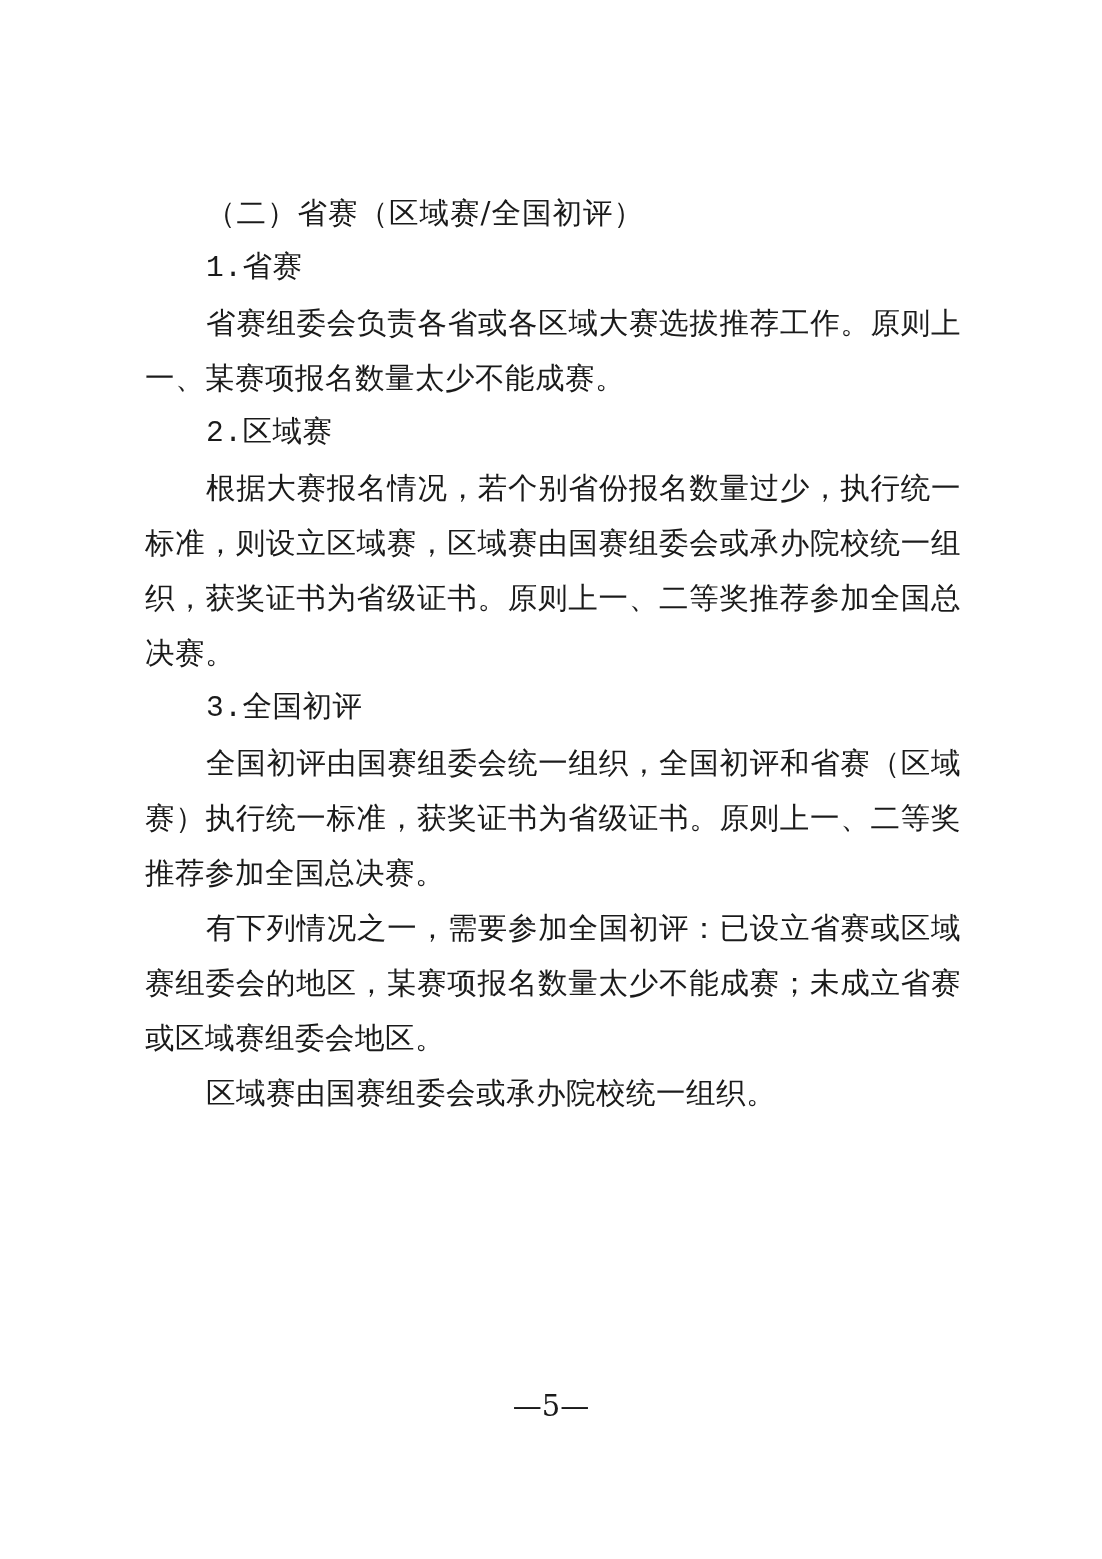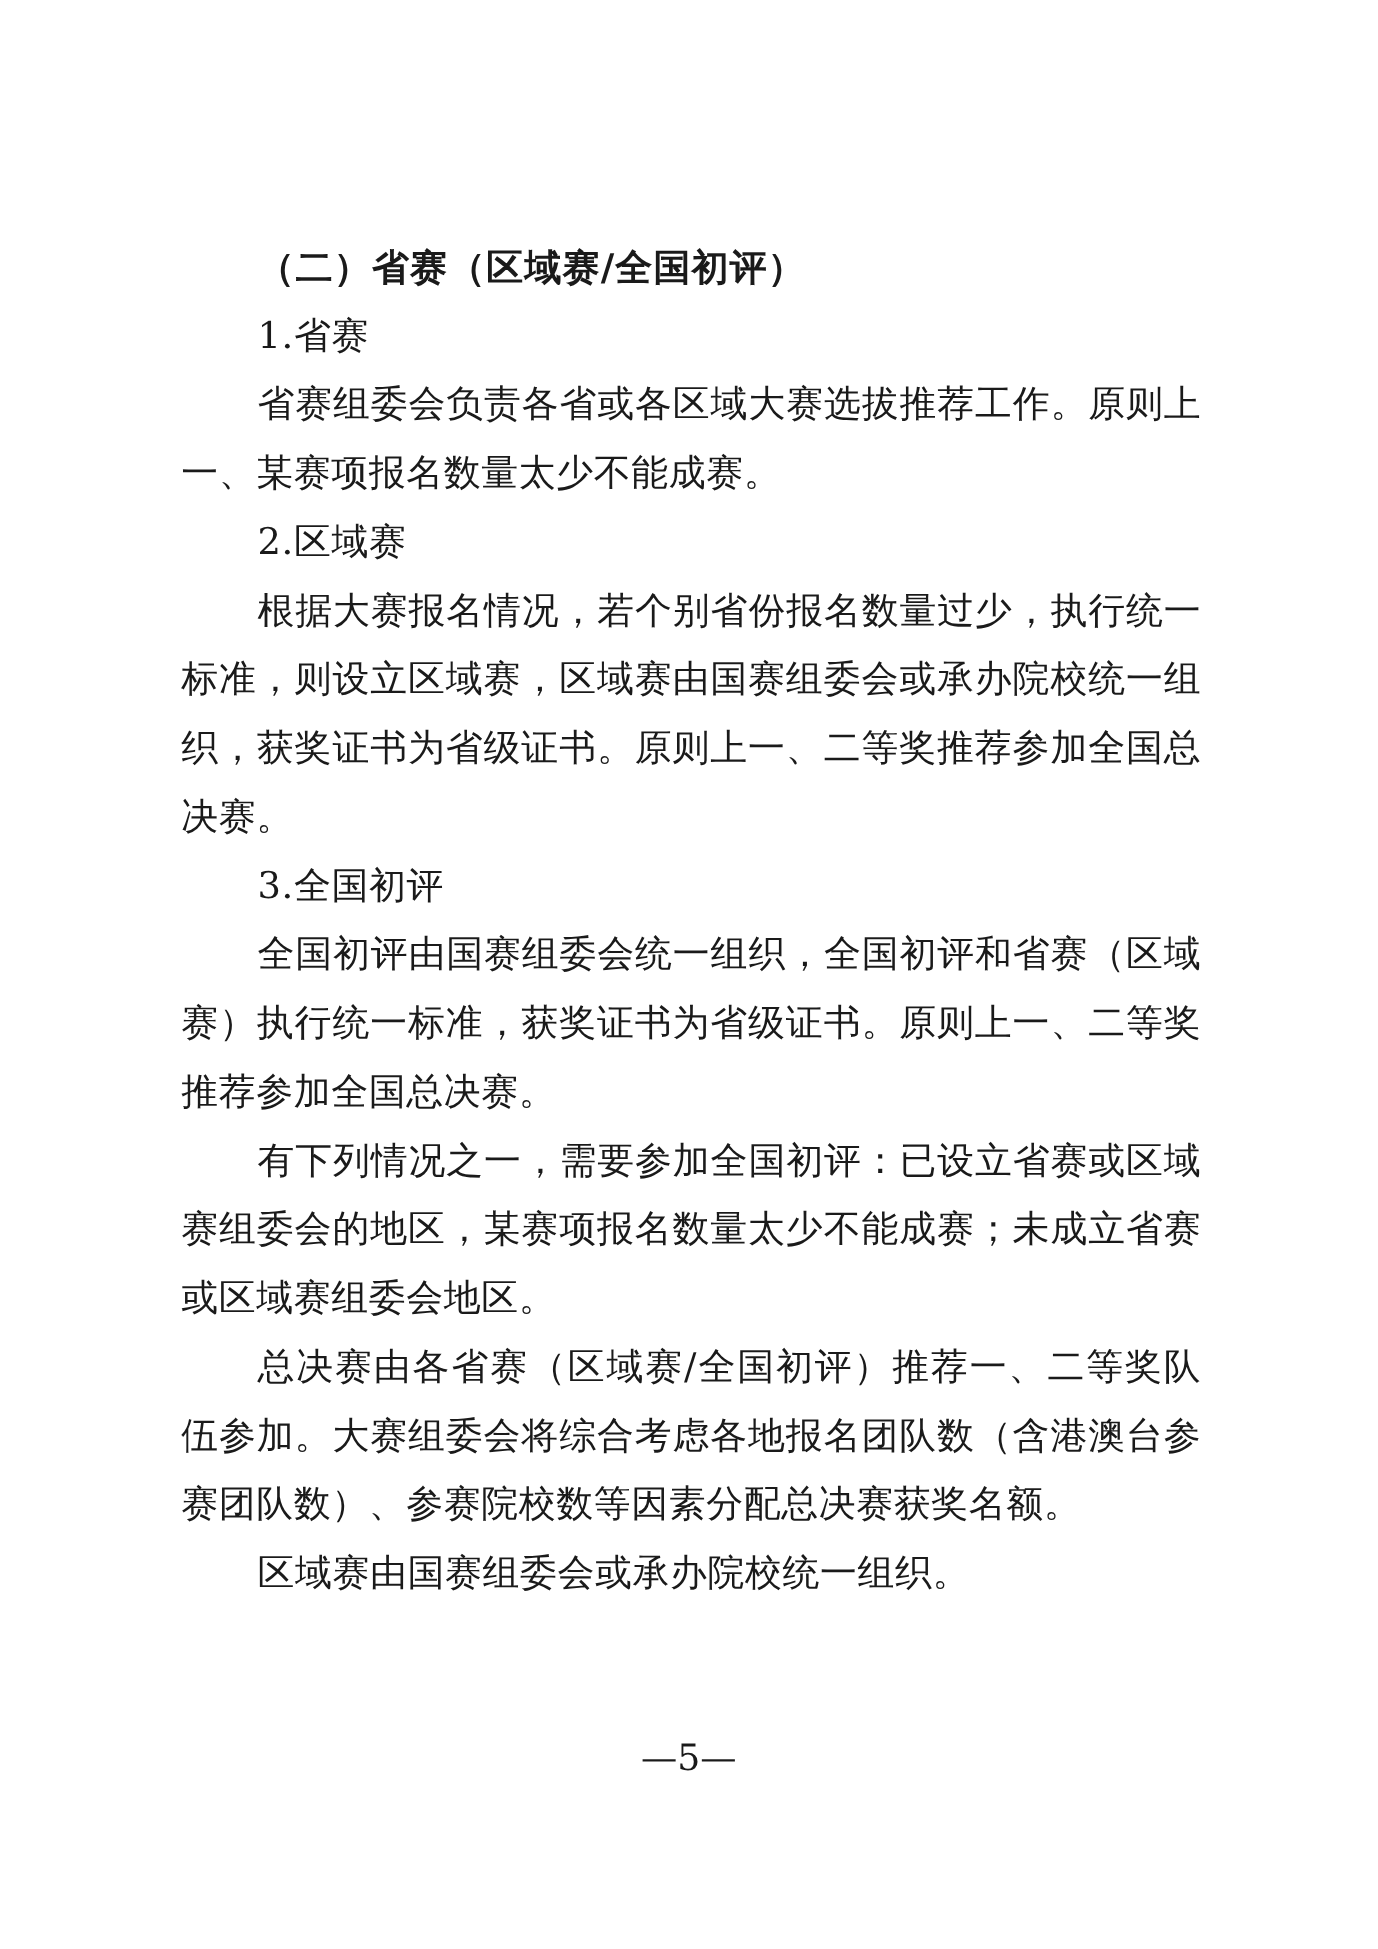--- a/index.html
+++ b/index.html
@@ -31,26 +31,27 @@
     text-justify: inter-character;
     letter-spacing: 0.5px;
   }
   .content p {
     margin: 0;
     padding: 0;
     text-indent: 61px;
     text-align-last: left;
   }
   .content p.heading {
-    font-weight: bold;
+    font-weight: normal;
     text-align: right;
     letter-spacing: 1px;
   }
   .content p.subheading {
     text-align: left;
+    font-family: Liberation Mono, monospace;
   }
   .footer {
     position: absolute;
     top: 1388px;
     left: 0;
     width: 1102px;
     text-align: center;
     font-size: 29px;
     line-height: 36px;
     letter-spacing: 0;
@@ -73,21 +74,20 @@
 
     <p class="paragraph">根据大赛报名情况，若个别省份报名数量过少，执行统一标准，则设立区域赛，区域赛由国赛组委会或承办院校统一组织，获奖证书为省级证书。原则上一、二等奖推荐参加全国总决赛。</p>
 
     <p class="subheading">3.全国初评</p>
 
     <p class="paragraph">全国初评由国赛组委会统一组织，全国初评和省赛（区域赛）执行统一标准，获奖证书为省级证书。原则上一、二等奖推荐参加全国总决赛。</p>
 
     <p class="paragraph">有下列情况之一，需要参加全国初评：已设立省赛或区域赛组委会的地区，某赛项报名数量太少不能成赛；未成立省赛或区域赛组委会地区。</p>
 
 
-    <p class="paragraph">总决赛由各省赛（区域赛/全国初评）推荐一、二等奖队伍参加。大赛组委会将综合考虑各地报名团队数（含港澳台参赛团队数）、参赛院校数等因素分配总决赛获奖名额。</p>
 
 
     <p class="paragraph">区域赛由国赛组委会或承办院校统一组织。</p>
   </main>
 
   <footer class="footer">—5—</footer>
 
 </div>
 
 </body></html>

